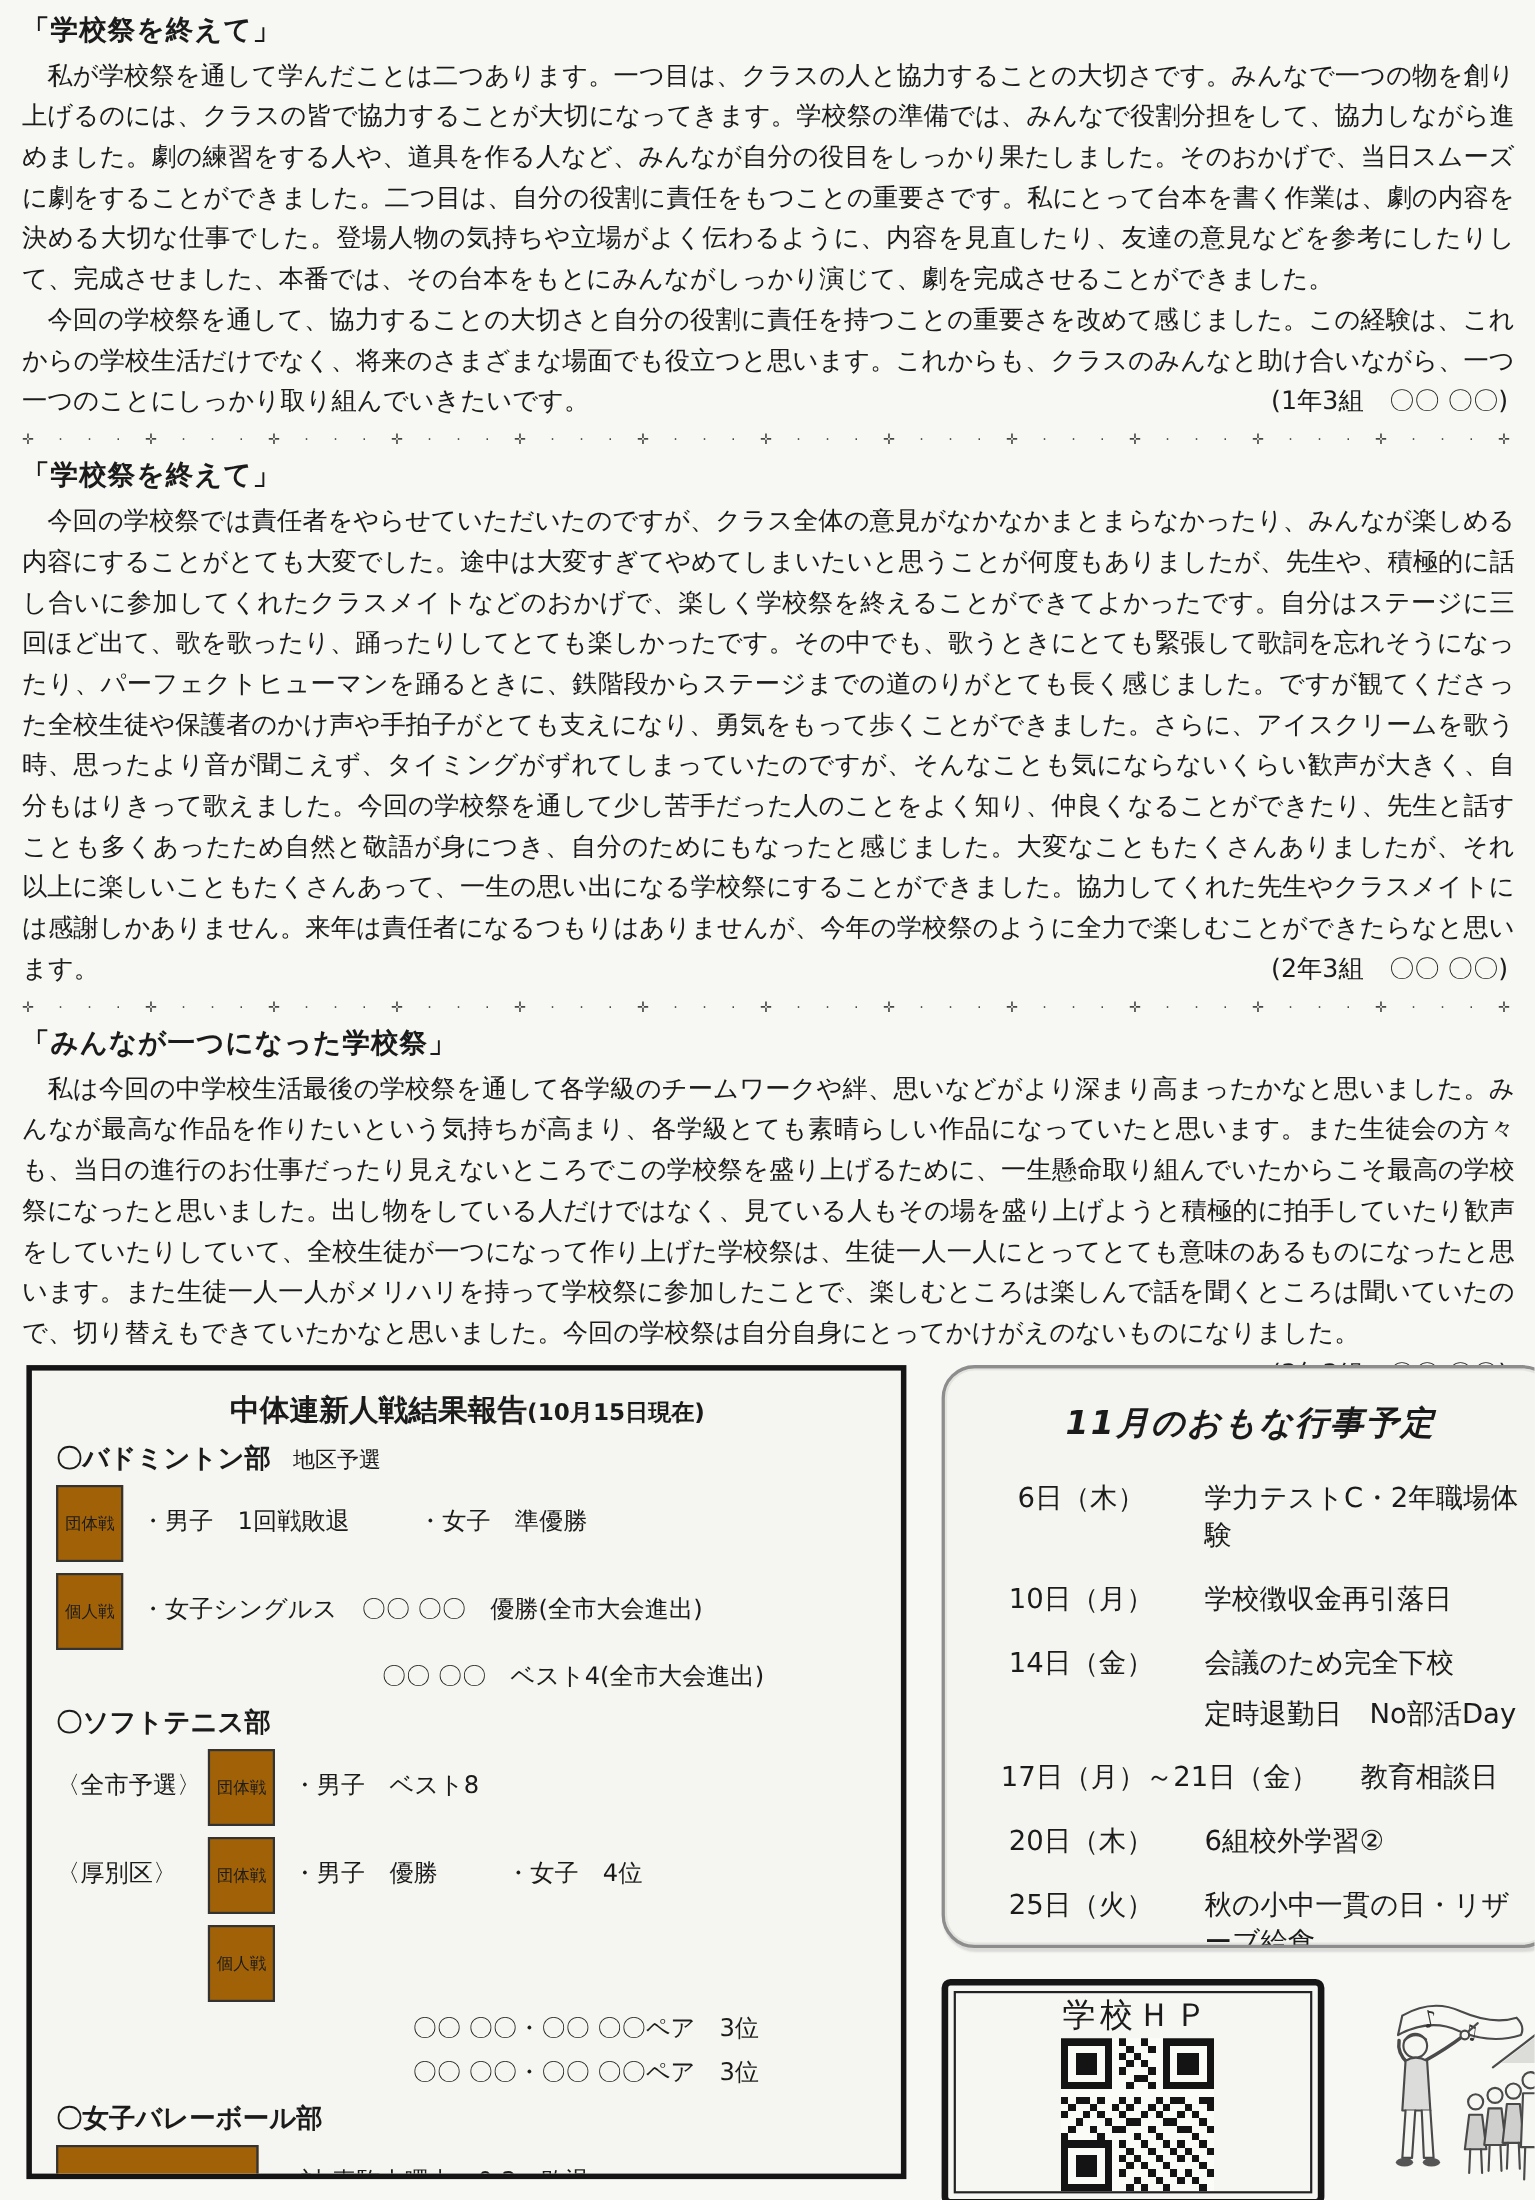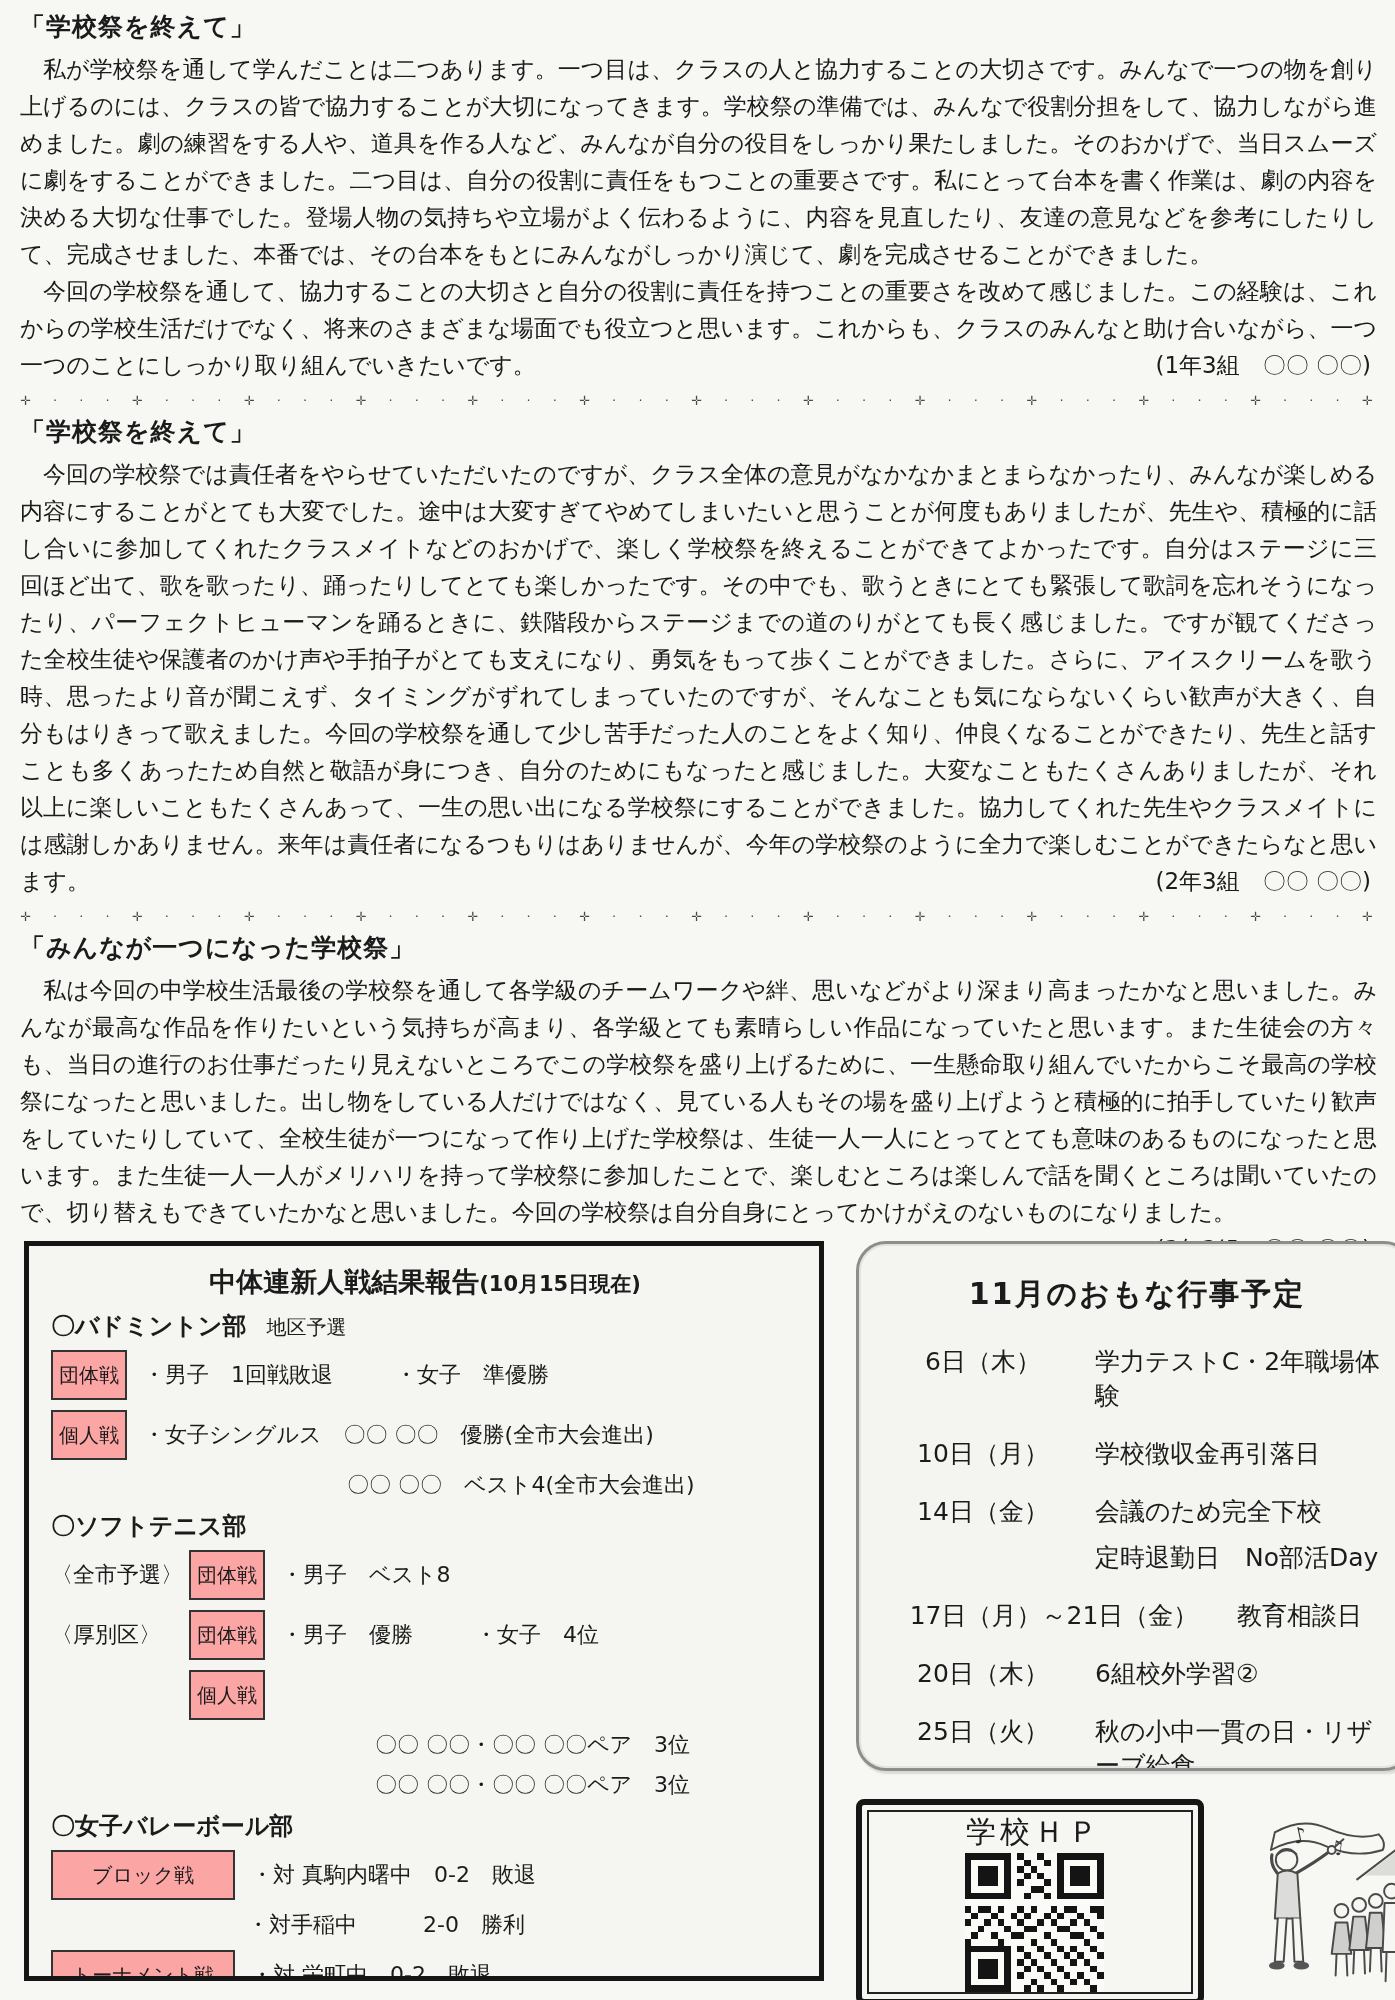--- a/index.html
+++ b/index.html
@@ -25,38 +25,38 @@
   
   .results-box{
     flex:0 0 748px;height:712px;border:5px solid #151515;background:#f5f5f1;
     padding:10px 20px 8px 22px;overflow:hidden;
   }
   .res-title{font-size:27px;font-weight:bold;text-align:center;margin:8px 0 6px;}
   .res-title .note{font-size:21px;font-weight:600;}
   .club-header{font-size:24px;font-weight:600;margin:10px 0 8px;}
   .club-header .note{font-size:20px;font-weight:500;margin-left:20px;}
   .res-row{display:flex;align-items:baseline;font-size:22px;line-height:30px;margin:0 0 10px;}
-  .boxed{border:2px solid #333;padding:8px 6px;margin-right:16px;white-space:nowrap;font-size:20px;background:#fca5a5;}
+  .boxed{border:2px solid #333;padding:18px 6px;margin-right:16px;white-space:nowrap;font-size:15px;background:#a16207;}
   .pre{min-width:138px;white-space:nowrap;}
   .txt{white-space:nowrap;}
   .txt2{white-space:nowrap;margin-left:62px;}
   .ind-bad{padding-left:296px;}
   .ind-st{padding-left:324px;}
   .ind-vb{padding-left:196px;}
   .vb-label{min-width:168px;text-align:center;}
   .fy-title{font-size:26px;font-weight:bold;text-align:center;margin:16px 0 10px;}
 
   
   .right-col{flex:1;display:flex;flex-direction:column;}
   .schedule-box{
     height:506px;border:3px solid #8d8d8d;border-radius:30px;background:#f4f4f0;
     box-shadow:inset 0 0 0 2px #e4e4df, 2px 3px 2px rgba(0,0,0,.12);
     padding:18px 26px 0 30px;overflow:hidden;
   }
-  .sch-title{font-size:30px;font-weight:bold;text-align:center;letter-spacing:2px;margin:12px 0 30px;}
+  .sch-title{font-size:30px;font-weight:bold;text-align:center;letter-spacing:2px;margin:12px 0 30px;font-style:italic;}
   .sch-row{display:flex;gap:18px;font-size:25px;line-height:34px;margin-bottom:24px;}
   .sch-date{min-width:188px;white-space:nowrap;text-align:center;}
   .sch-row.cont{margin-top:-12px;}
   .sch-row.wide .sch-date{min-width:330px;}
 
   
   .hp-row{display:flex;gap:14px;margin-top:28px;height:206px;}
   .hp-box{width:348px;border:6px solid #161616;border-radius:8px;padding:5px;background:#f6f6f2;box-sizing:border-box;}
   .hp-inner{border:2px solid #222;height:100%;box-sizing:border-box;display:flex;align-items:center;justify-content:space-between;padding:0 22px 0 30px;flex-direction:column;}
   .hp-label{font-size:30px;letter-spacing:4px;font-weight:500;}

